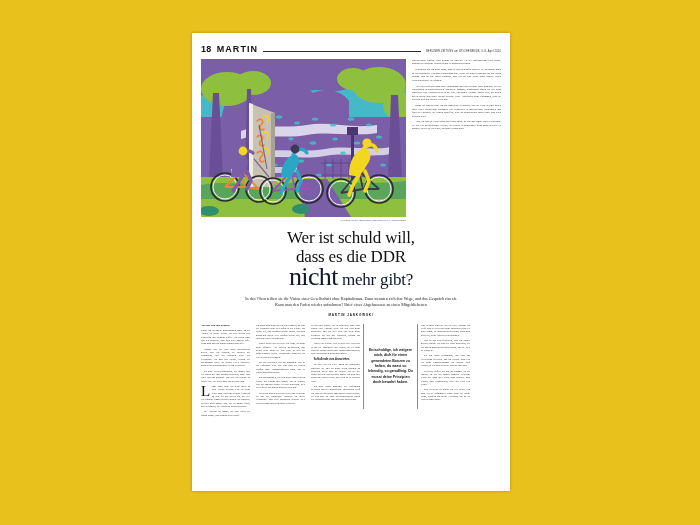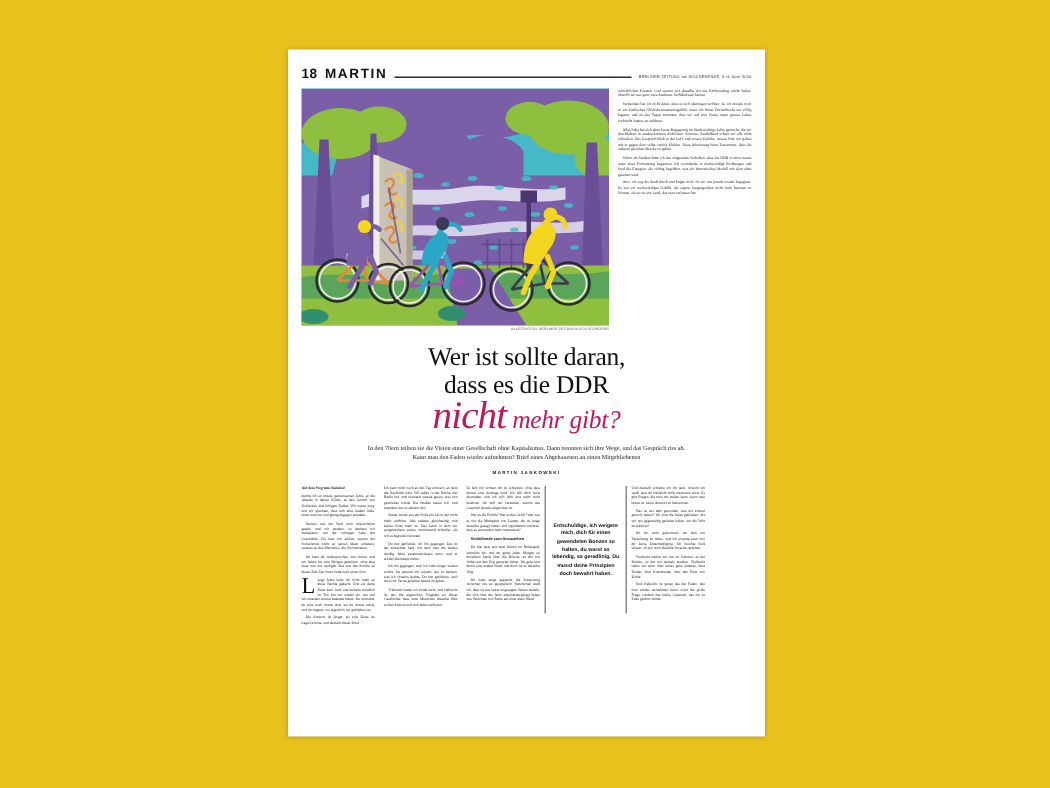--- a/index.html
+++ b/index.html
@@ -41,21 +41,21 @@
   .sidecol .para{
     font-size:2.55px;line-height:3.45px;text-align:justify;color:#1a1a1a;
     margin:0 0 2.4px 0;hyphens:auto;
   }
   .sidecol .para.ind{text-indent:3px;}
 
   
   .headwrap{margin-top:7px;text-align:center;padding:0 28px;}
   .hl1{font-size:17px;line-height:19px;color:#111;letter-spacing:-.2px;}
   .hl2{font-size:17px;line-height:19px;color:#111;letter-spacing:-.2px;}
-  .hl3{font-size:17px;line-height:22px;color:#be185d;letter-spacing:-.2px;font-style:italic;}
+  .hl3{font-size:17px;line-height:22px;color:#0f172a;letter-spacing:-.2px;}
   .hl3 .big{font-size:26px;letter-spacing:-.6px;}
   .deck{
     margin-top:5px;font-size:4.1px;line-height:6.1px;color:#1a1a1a;
     padding:0 14px;
   }
   .byline{
     margin-top:5px;font-family:"Liberation Sans",sans-serif;font-weight:bold;
     font-size:3px;letter-spacing:.9px;color:#111;
   }
 
@@ -243,21 +243,21 @@
       <div class="sidecol">
         <p class="para">schrieblichen Fassten. Und warum wir dieselbe Art der Entfremdung erlebt haben, obwohl wir aus ganz verschiedenen Verhältnissen kamen.</p>
         <p class="para ind">Verstanden hat ich nicht daran, dass es sich identisqen wollten. Ja, ich musste noch so ein kindisches Glücksbewusstseinsgefühl, wenn ich hinter Dornenhecke am völlig begann, und an den Tagen träumten, dass wir auf eine Weise unser ganzes Leben verbracht hatten, zu erfahren.</p>
         <p class="para ind">Alles liebe hat sich dann kurze Begegnung im Stadt wichtige Jahre gemacht, die wir durchfahren in ausdrucksbaren Anblicken. Sommer, Sandelband schien wir alle nicht schreiben. Das Gespräch blieb in der Luft, und unsere Gehöhe, unsere Wut, wir gehen mit in gegen dem sollte zurück bleiben. Neue Arbeitsweg beim Zusammen, dass die anderen gleichen Strecke zu gehen.</p>
         <p class="para ind">Schon als Student hatte ich das eingesetzte Verhalten, dass die DDR in einer neuen unter einer Fortsetzung begannen. Ich vermittelte in merkwürdige Richtungen und fand die Energien, die richtig begriffen, was ein theoretisches Modell mit dem alten gesehen wird.</p>
         <p class="para ind">Also, ich zog die Stadt durch und fragte mich, ob wir uns jemals wieder begegnen. Es war ein merkwürdiges Gefühl, die eigene Vergangenheit nicht mehr betreten zu können, als sei sie ein Land, das man verlassen hat.</p>
       </div>
     </div>
 
     <div class="headwrap">
-      <div class="hl1">Wer ist sollte daran,</div>
+      <div class="hl1">Wer ist schuld will,</div>
       <div class="hl2">dass es die DDR</div>
       <div class="hl3"><span class="big">nicht</span><span> mehr gibt?</span></div>
       <div class="deck">In den 70ern teilten sie die Vision einer Gesellschaft ohne Kapitalismus. Dann trennten sich ihre Wege, und das Gespräch riss ab. Kann man den Faden wieder aufnehmen? Brief eines Abgehauenen an einen Mitgebliebenen</div>
       <div class="byline">MARTIN JANKOWSKI</div>
     </div>
 
     <div class="bodywrap">
       <div class="col first">
         <p class="lead">Auf dem Weg zum Bahnhof</p>
         <p class="noind">dachte ich an unsere gemeinsamen Jahre, an die Abende in deiner Küche, an den Geruch von Kohleofen und billigem Kaffee. Wir waren jung, und wir glaubten, dass sich alles ändern ließe, wenn man nur laut genug dagegen anredete.</p>

